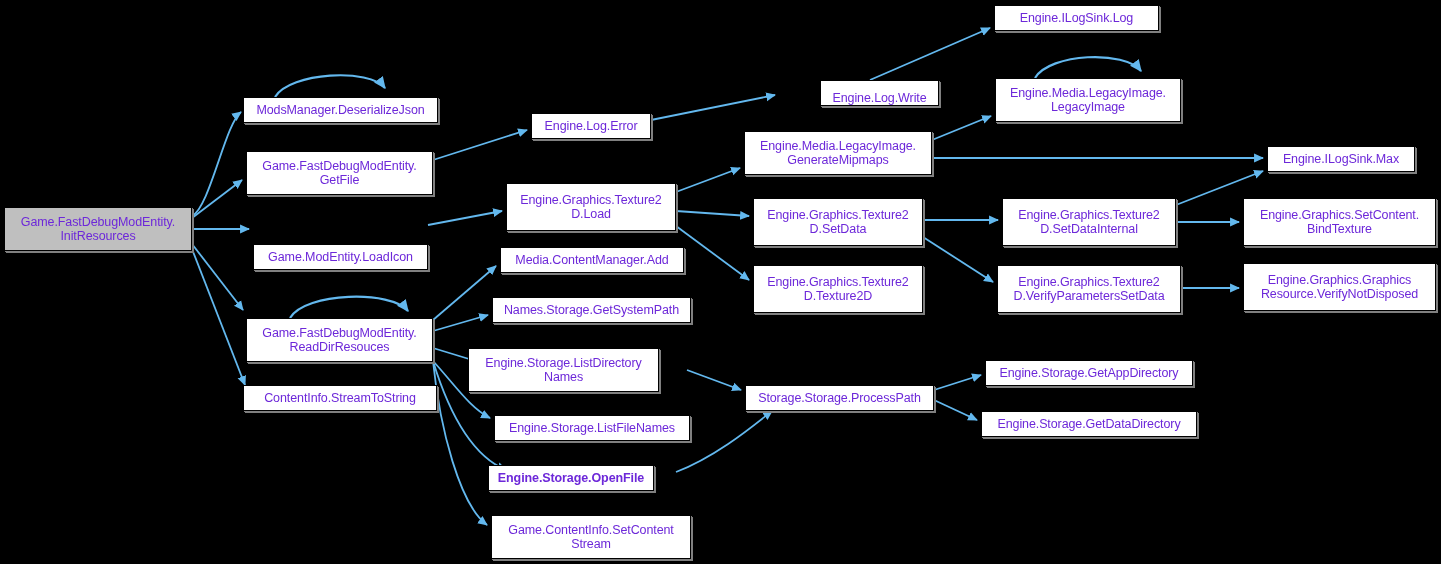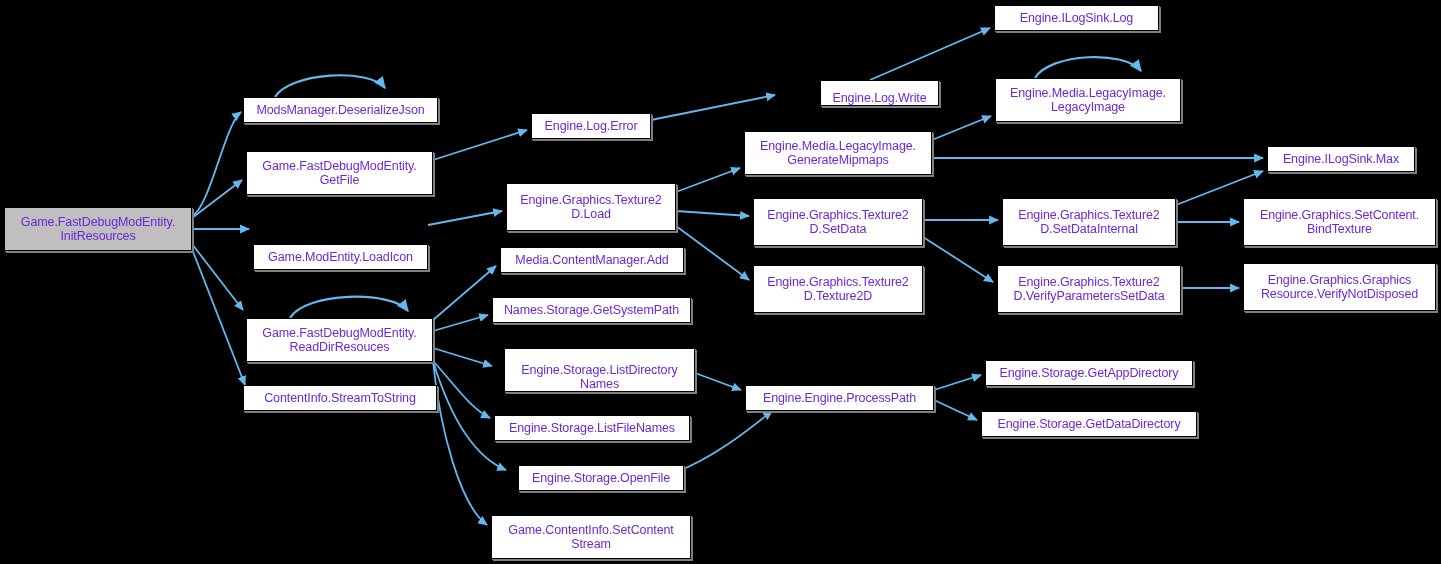--- a/index.html
+++ b/index.html
@@ -86,34 +86,34 @@
 GetFile</span></div>
       <div class="node" style="left: 253px; top: 216px; width: 175px; height: 26px; margin-top: 28px;"><span>Game.ModEntity.LoadIcon</span></div>
       <div class="node" style="left: 246px; top: 318px; width: 187px; height: 44px;"><span>Game.FastDebugModEntity.
 ReadDirResouces</span></div>
       <div class="node" style="left: 243px; top: 385px; width: 194px; height: 26px;"><span>ContentInfo.StreamToString</span></div>
       <div class="node" style="left: 531px; top: 113px; width: 120px; height: 26px;"><span>Engine.Log.Error</span></div>
       <div class="node" style="left: 506px; top: 183px; width: 170px; height: 48px;"><span>Engine.Graphics.Texture2
 D.Load</span></div>
       <div class="node" style="left: 500px; top: 247px; width: 184px; height: 26px;"><span>Media.ContentManager.Add</span></div>
       <div class="node" style="left: 492px; top: 297px; width: 199px; height: 26px;"><span>Names.Storage.GetSystemPath</span></div>
-      <div class="node" style="left: 504px; top: 348px; width: 191px; height: 44px; align-items: flex-end;"><span>Engine.Storage.ListDirectory
+      <div class="node" style="left: 468px; top: 348px; width: 191px; height: 44px;"><span>Engine.Storage.ListDirectory
 Names</span></div>
       <div class="node" style="left: 494px; top: 415px; width: 196px; height: 26px;"><span>Engine.Storage.ListFileNames</span></div>
-      <div class="node" style="left: 518px; top: 465px; width: 166px; height: 26px;"><span>Engine.Storage.OpenFile</span></div>
+      <div class="node" style="left: 488px; top: 465px; width: 166px; height: 26px; font-weight: bold;"><span>Engine.Storage.OpenFile</span></div>
       <div class="node" style="left: 491px; top: 515px; width: 200px; height: 44px;"><span>Game.ContentInfo.SetContent
 Stream</span></div>
       <div class="node" style="left: 820px; top: 80px; width: 119px; height: 26px; align-items: flex-end;"><span>Engine.Log.Write</span></div>
       <div class="node" style="left: 744px; top: 131px; width: 188px; height: 44px;"><span>Engine.Media.LegacyImage.
 GenerateMipmaps</span></div>
       <div class="node" style="left: 753px; top: 198px; width: 170px; height: 48px;"><span>Engine.Graphics.Texture2
 D.SetData</span></div>
       <div class="node" style="left: 753px; top: 265px; width: 170px; height: 48px;"><span>Engine.Graphics.Texture2
 D.Texture2D</span></div>
-      <div class="node" style="left: 745px; top: 385px; width: 189px; height: 26px;"><span>Engine.Engine.ProcessPath</span></div>
+      <div class="node" style="left: 745px; top: 385px; width: 189px; height: 26px;"><span>Storage.Storage.ProcessPath</span></div>
       <div class="node" style="left: 994px; top: 5px; width: 165px; height: 26px;"><span>Engine.ILogSink.Log</span></div>
       <div class="node" style="left: 995px; top: 78px; width: 186px; height: 44px;"><span>Engine.Media.LegacyImage.
 LegacyImage</span></div>
       <div class="node" style="left: 1002px; top: 198px; width: 174px; height: 48px;"><span>Engine.Graphics.Texture2
 D.SetDataInternal</span></div>
       <div class="node" style="left: 997px; top: 265px; width: 184px; height: 48px;"><span>Engine.Graphics.Texture2
 D.VerifyParametersSetData</span></div>
       <div class="node" style="left: 985px; top: 360px; width: 208px; height: 26px;"><span>Engine.Storage.GetAppDirectory</span></div>
       <div class="node" style="left: 981px; top: 411px; width: 216px; height: 26px;"><span>Engine.Storage.GetDataDirectory</span></div>
       <div class="node" style="left: 1267px; top: 146px; width: 148px; height: 26px;"><span>Engine.ILogSink.Max</span></div>

